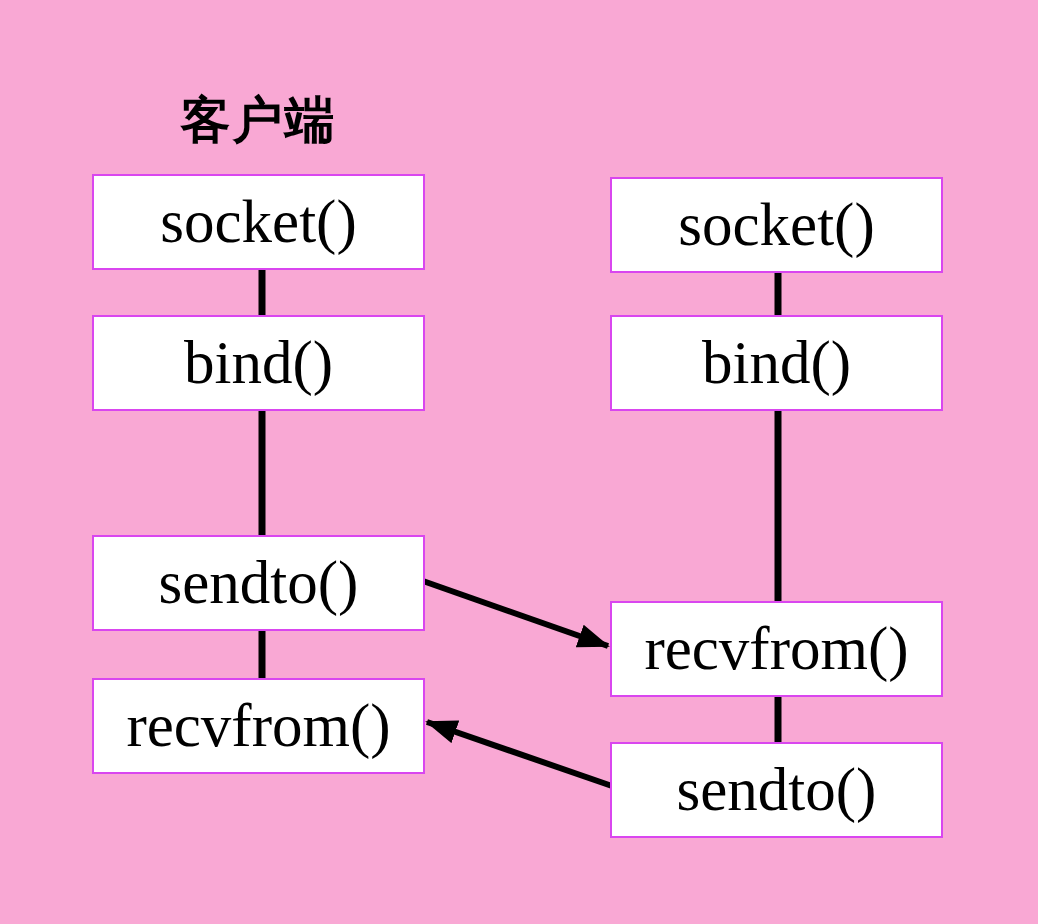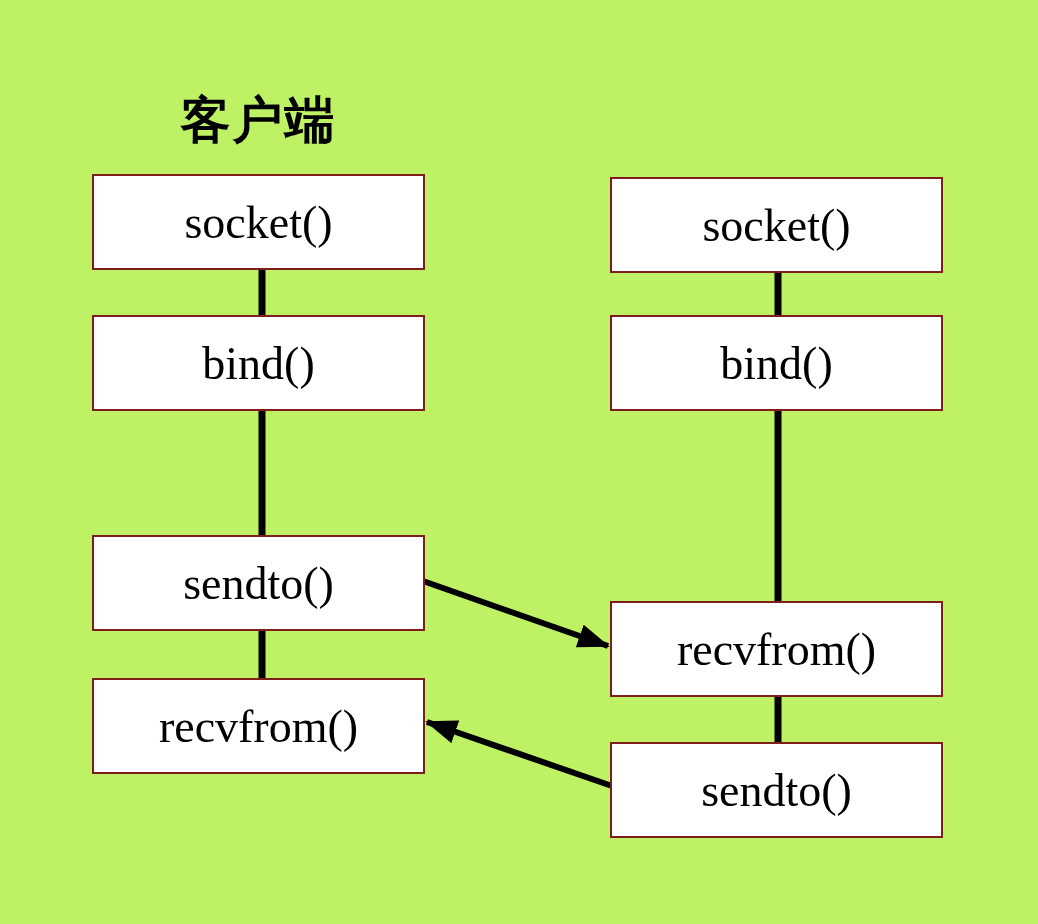--- a/index.html
+++ b/index.html
@@ -4,21 +4,21 @@
 <style>
   html, body {
     margin: 0;
     padding: 0;
     background: #ffffff;
   }
   .canvas {
     position: relative;
     width: 1038px;
     height: 924px;
-    background: #bef264;
+    background: #f9a8d4;
     overflow: hidden;
     font-family: "Liberation Sans", sans-serif;
   }
   .col-header {
     position: absolute;
     width: 333px;
     text-align: center;
     font-family: "Liberation Sans", "DejaVu Sans", sans-serif;
     font-weight: bold;
     font-size: 50px;
@@ -27,27 +27,27 @@
     letter-spacing: 2px;
   }
   .header-client { left: 92px;  top: 92px; }
   .header-server { left: 610px; top: 99px; }
 
   .box {
     position: absolute;
     width: 333px;
     height: 96px;
     box-sizing: border-box;
-    border: 2px solid #7f1d1d;
+    border: 2px solid #d946ef;
     background: #ffffff;
     display: flex;
     align-items: center;
     justify-content: center;
     font-family: "Liberation Serif", "DejaVu Serif", serif;
-    font-size: 46px;
+    font-size: 61px;
     color: #000000;
   }
   .col-client { left: 92px; }
   .col-server { left: 610px; }
 
   .overlay {
     position: absolute;
     left: 0;
     top: 0;
     pointer-events: none;

